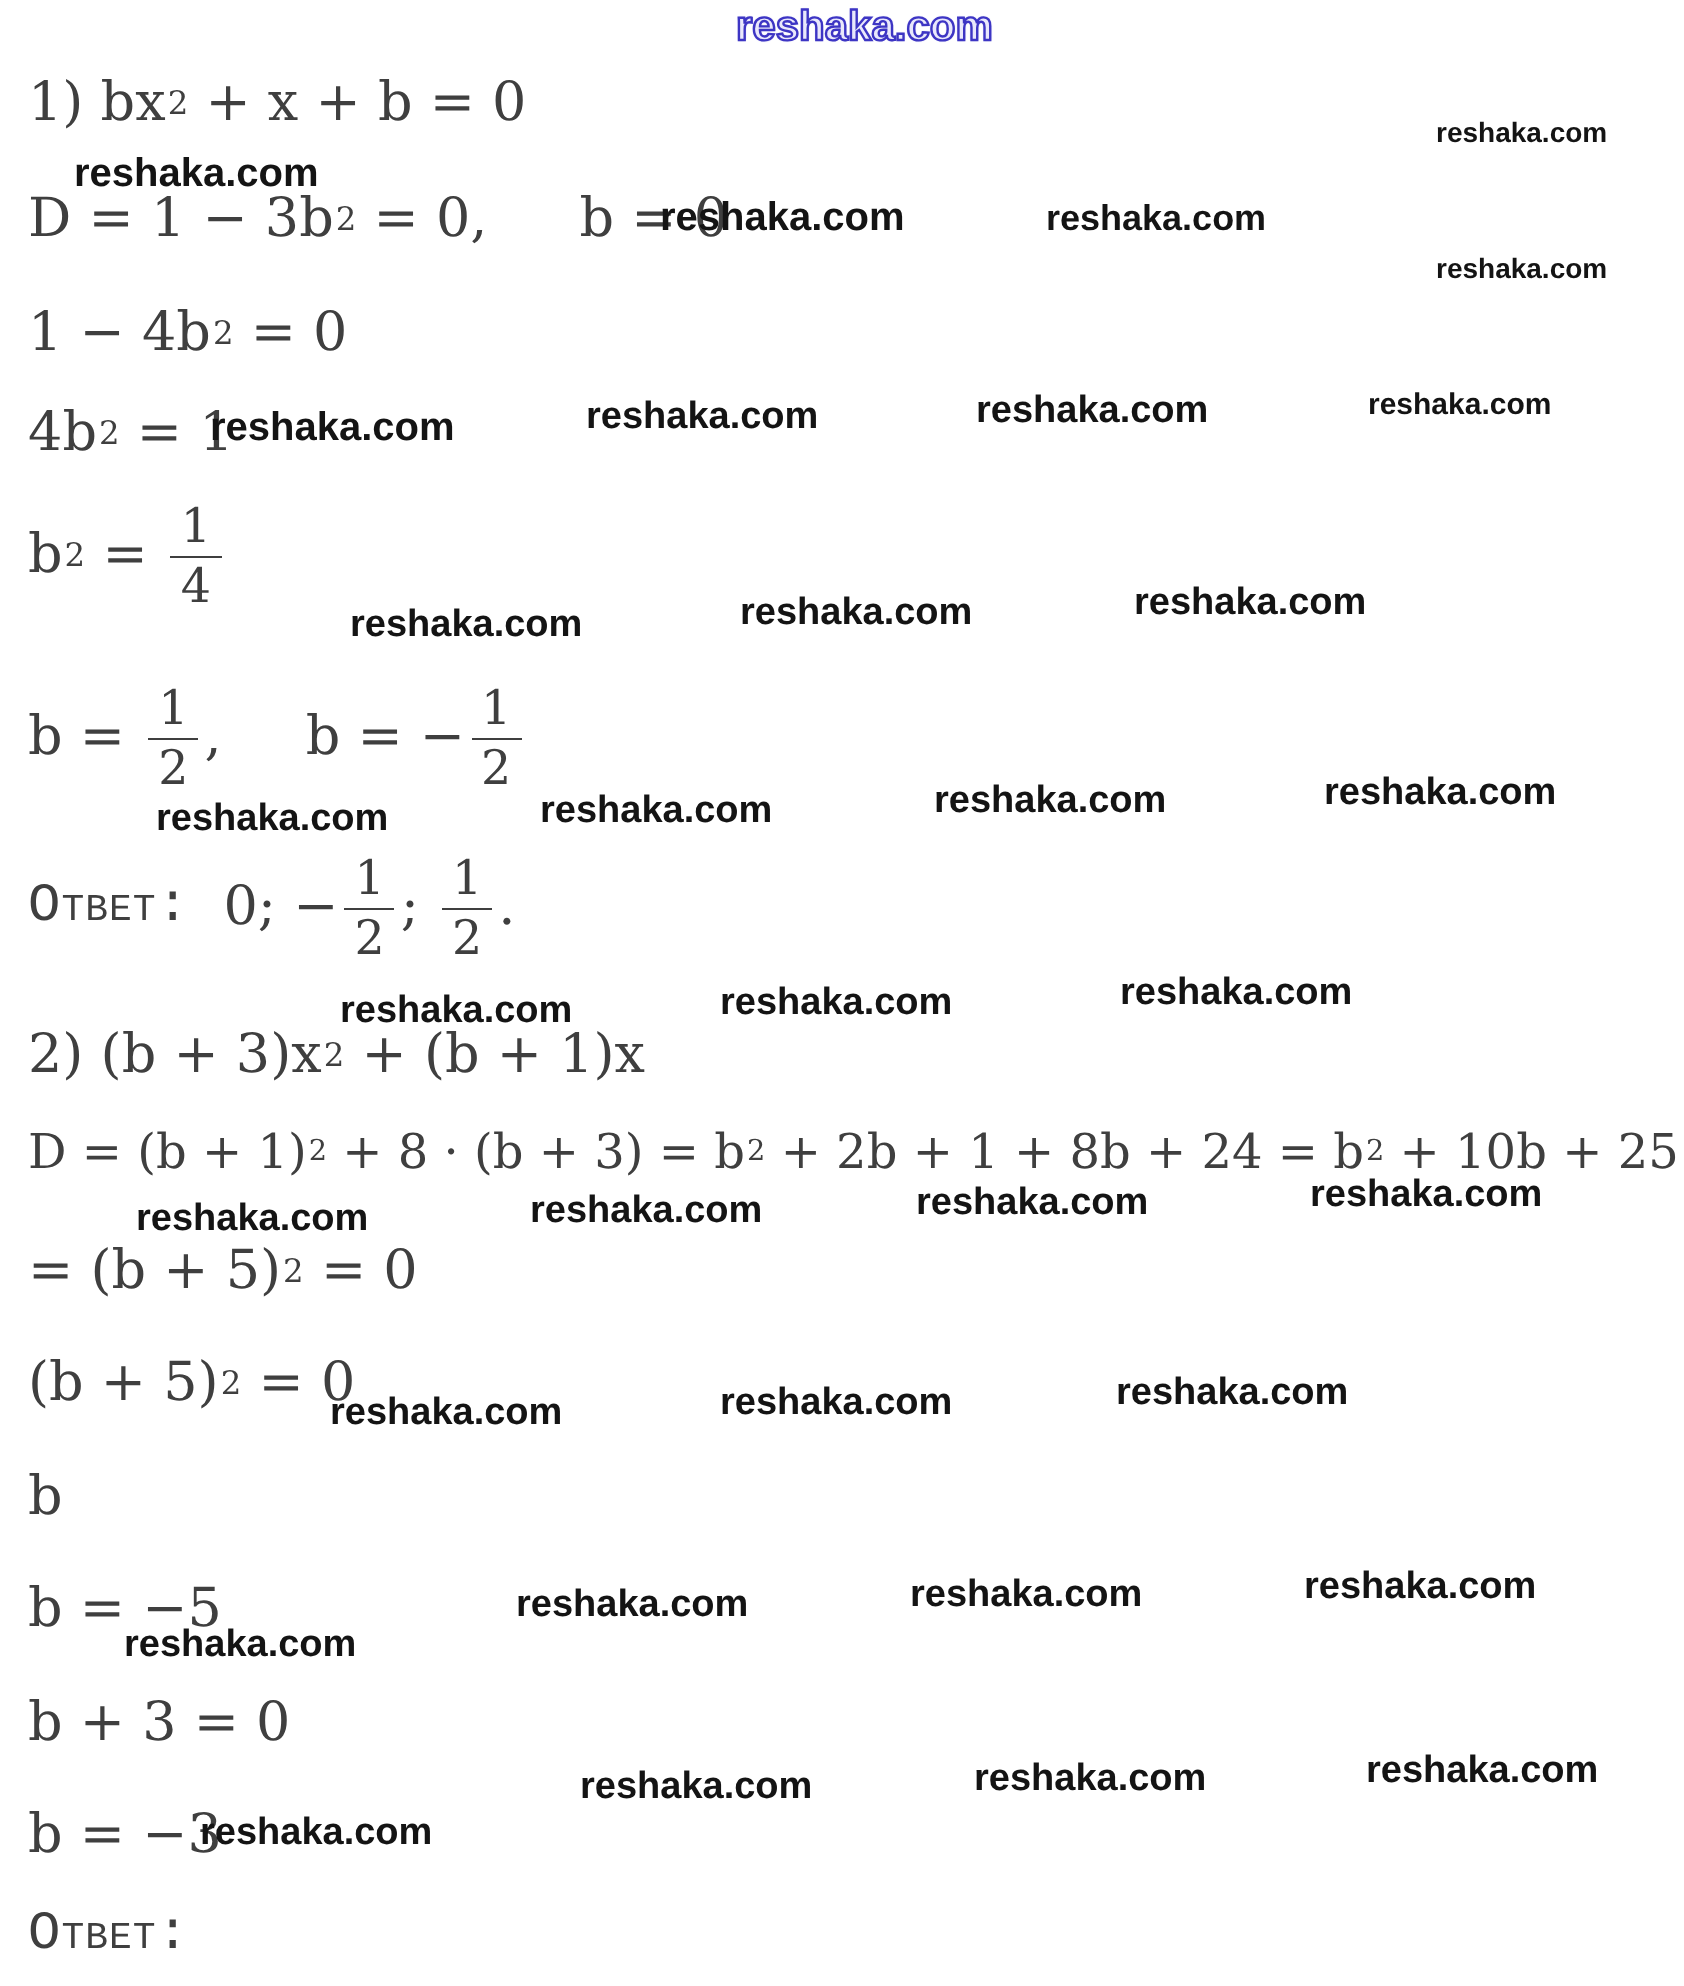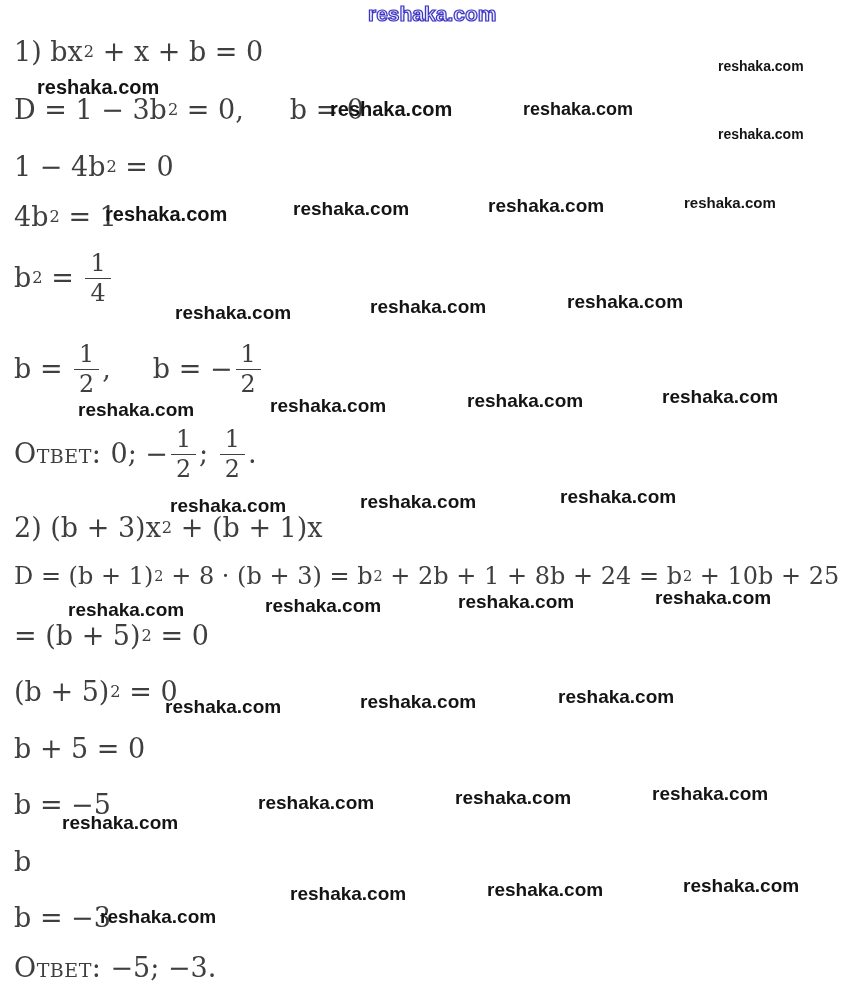--- a/index.html
+++ b/index.html
@@ -21,21 +21,21 @@
     position: absolute;
     font-family: "DejaVu Serif", "Liberation Serif", serif;
     color: #3f3f3f;
     white-space: pre;
     line-height: 1.2;
     display: flex;
     align-items: center;
   }
   .math-line .rm { font-style: normal; }
   .math-line .it { }
-  .math-line .sc { font-variant: small-caps; letter-spacing: 0.5px; }
+  .math-line .sc { font-variant: small-caps; letter-spacing: 0.5px; font-family: Liberation Mono, monospace; }
   .math-line sup {
     font-size: 60%;
     font-style: normal;
     line-height: 0;
     vertical-align: super;
     margin-left: 1px;
   }
   .frac {
     display: inline-flex;
     flex-direction: column;
@@ -80,25 +80,25 @@
       <div class="math-line" style="left: 14px; top: 94px; font-size: 27px;"><span class="it">D</span><span class="rm"> = 1 − 3</span><span class="it">b</span><sup>2</sup><span class="rm"> = 0,</span><span class="gap" style="width: 46px;"></span><span class="it">b</span><span class="rm"> = 0</span></div>
       <div class="math-line" style="left: 14px; top: 151px; font-size: 27px; text-align: center;"><span class="rm">1 − 4</span><span class="it">b</span><sup>2</sup><span class="rm"> = 0</span></div>
       <div class="math-line" style="left: 14px; top: 201px; font-size: 27px;"><span class="rm">4</span><span class="it">b</span><sup>2</sup><span class="rm"> = 1</span></div>
       <div class="math-line" style="left: 14px; top: 250px; font-size: 27px;"><span class="it">b</span><sup>2</sup><span class="rm"> = </span><span class="frac"><span class="num">1</span><span class="den">4</span></span></div>
       <div class="math-line" style="left: 14px; top: 341px; font-size: 27px;"><span class="it">b</span><span class="rm"> = </span><span class="frac"><span class="num">1</span><span class="den">2</span></span><span class="rm">,</span><span class="gap" style="width: 42px;"></span><span class="it">b</span><span class="rm"> = −</span><span class="frac"><span class="num">1</span><span class="den">2</span></span></div>
       <div class="math-line" style="left: 14px; top: 426px; font-size: 27px;"><span class="sc">Ответ: </span><span class="rm">0; −</span><span class="frac"><span class="num">1</span><span class="den">2</span></span><span class="rm">; </span><span class="frac"><span class="num">1</span><span class="den">2</span></span><span class="rm">.</span></div>
       <div class="math-line" style="left: 14px; top: 512px; font-size: 27px;"><span class="rm">2) (</span><span class="it">b</span><span class="rm"> + 3)</span><span class="it">x</span><sup>2</sup><span class="rm"> + (</span><span class="it">b</span><span class="rm"> + 1)</span><span class="it">x</span></div>
       <div class="math-line" style="left: 14px; top: 562px; font-size: 24px;"><span class="it">D</span><span class="rm"> = (</span><span class="it">b</span><span class="rm"> + 1)</span><sup>2</sup><span class="rm"> + 8 · (</span><span class="it">b</span><span class="rm"> + 3) = </span><span class="it">b</span><sup>2</sup><span class="rm"> + 2</span><span class="it">b</span><span class="rm"> + 1 + 8</span><span class="it">b</span><span class="rm"> + 24 = </span><span class="it">b</span><sup>2</sup><span class="rm"> + 10</span><span class="it">b</span><span class="rm"> + 25 =</span></div>
       <div class="math-line" style="left: 14px; top: 620px; font-size: 27px;"><span class="rm">= (</span><span class="it">b</span><span class="rm"> + 5)</span><sup>2</sup><span class="rm"> = 0</span></div>
       <div class="math-line" style="left: 14px; top: 676px; font-size: 27px;"><span class="rm">(</span><span class="it">b</span><span class="rm"> + 5)</span><sup>2</sup><span class="rm"> = 0</span></div>
-      <div class="math-line" style="left: 14px; top: 733px; font-size: 27px;"><span class="it">b</span><span class="rm"> + 5 = 0</span></div>
+      <div class="math-line" style="left: 14px; top: 733px; font-size: 27px;"><span class="it">b</span></div>
       <div class="math-line" style="left: 14px; top: 789px; font-size: 27px;"><span class="it">b</span><span class="rm"> = −5</span></div>
-      <div class="math-line" style="left: 14px; top: 846px; font-size: 27px;"><span class="it">b</span></div>
+      <div class="math-line" style="left: 14px; top: 846px; font-size: 27px;"><span class="it">b</span><span class="rm"> + 3 = 0</span></div>
       <div class="math-line" style="left: 14px; top: 902px; font-size: 27px;"><span class="it">b</span><span class="rm"> = −3</span></div>
-      <div class="math-line" style="left: 14px; top: 952px; font-size: 27px;"><span class="sc">Ответ: </span><span class="rm">−5; −3.</span></div>
+      <div class="math-line" style="left: 14px; top: 952px; font-size: 27px;"><span class="sc">Ответ: </span></div>
     </div>
   <div id="watermarks">
       <span class="wm" style="left: 718px; top: 59px; font-size: 14px;">reshaka.com</span>
       <span class="wm" style="left: 37px; top: 77px; font-size: 20px;">reshaka.com</span>
       <span class="wm" style="left: 330px; top: 99px; font-size: 20px;">reshaka.com</span>
       <span class="wm" style="left: 523px; top: 100px; font-size: 18px;">reshaka.com</span>
       <span class="wm" style="left: 718px; top: 127px; font-size: 14px;">reshaka.com</span>
       <span class="wm" style="left: 105px; top: 204px; font-size: 20px;">reshaka.com</span>
       <span class="wm" style="left: 293px; top: 199px; font-size: 19px;">reshaka.com</span>
       <span class="wm" style="left: 488px; top: 196px; font-size: 19px;">reshaka.com</span>

